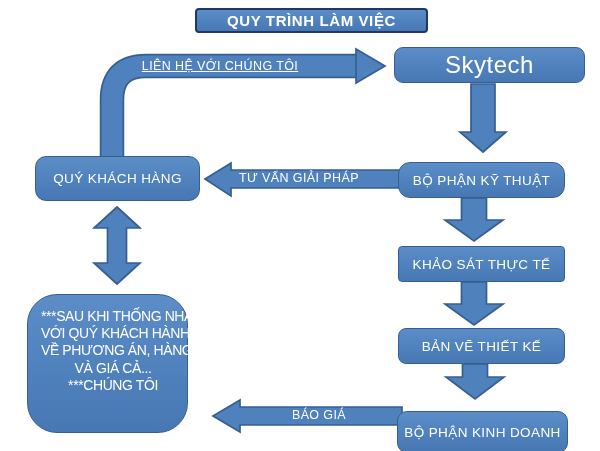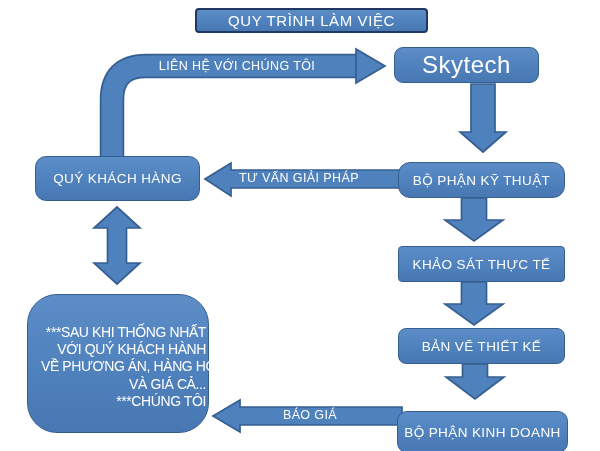--- a/index.html
+++ b/index.html
@@ -11,41 +11,41 @@
   .node{
     position:absolute;z-index:2;box-sizing:border-box;
     display:flex;align-items:center;justify-content:center;
     color:#fff;text-align:center;
     background:linear-gradient(180deg,#5c8dc7 0%,#4f81bd 55%,#4878b4 100%);
     border:1.7px solid #365f91;
     letter-spacing:0.4px;
   }
   .node-title{
     left:195px;top:8px;width:233px;height:25px;border-radius:4px;
-    border:2px solid #1f3864;font-size:15px;font-weight:normal;letter-spacing:0.6px;
+    border:2px solid #1f3864;font-size:15px;font-weight:bold;letter-spacing:0.6px;
   }
-  .node-skytech{left:394px;top:47px;width:145px;height:36px;border-radius:9px;font-size:24px;letter-spacing:0.5px;}
+  .node-skytech{left:394px;top:47px;width:191px;height:36px;border-radius:9px;font-size:24px;letter-spacing:0.5px;}
   .node-customer{left:35px;top:156px;width:165px;height:45px;border-radius:11px;font-size:13.5px;align-items:center;}
   .node-technical{left:398px;top:162px;width:167px;height:36px;border-radius:12px;font-size:13.5px;}
   .node-survey{left:398px;top:246px;width:167px;height:36px;border-radius:4px;font-size:13.5px;}
   .node-design{left:398px;top:328px;width:167px;height:36px;border-radius:8px;font-size:13.5px;text-align:center;}
   .node-sales{left:397px;top:403px;width:171px;height:42px;border-radius:10px;font-size:13.5px;margin-top:8px;}
   .node-note{
-    left:27px;top:294px;width:182px;height:139px;border-radius:30px;
-    display:block;text-align:right;padding:29px 2px 0 13px;
+    left:27px;top:294px;width:161px;height:139px;border-radius:30px;
+    display:block;text-align:center;padding:13px 2px 0 13px;
     font-size:14px;line-height:17.2px;letter-spacing:-0.4px;
   }
   .node-note .note-line{white-space:nowrap;}
   .edge-label{
     position:absolute;z-index:3;color:#fff;text-align:center;
     font-size:12.5px;letter-spacing:0.4px;white-space:nowrap;
   }
-  .lbl-contact{left:157px;top:59px;width:160px;}
+  .lbl-contact{left:140px;top:59px;width:160px;text-decoration:underline;}
   .lbl-consult{left:233px;top:171px;width:132px;}
-  .lbl-quote{left:255px;top:408px;width:110px;}
+  .lbl-quote{left:264px;top:408px;width:110px;}
 </style>
 </head>
 <body>
 
 <div id="stage">
 
   <svg id="edge-layer" width="600" height="451" viewBox="0 0 600 451">
 
     <g>
       <path d="M112 160 L112 100 Q112 66 146 66 L356 66" fill="none" stroke="#365f91" stroke-width="24.5"></path>

